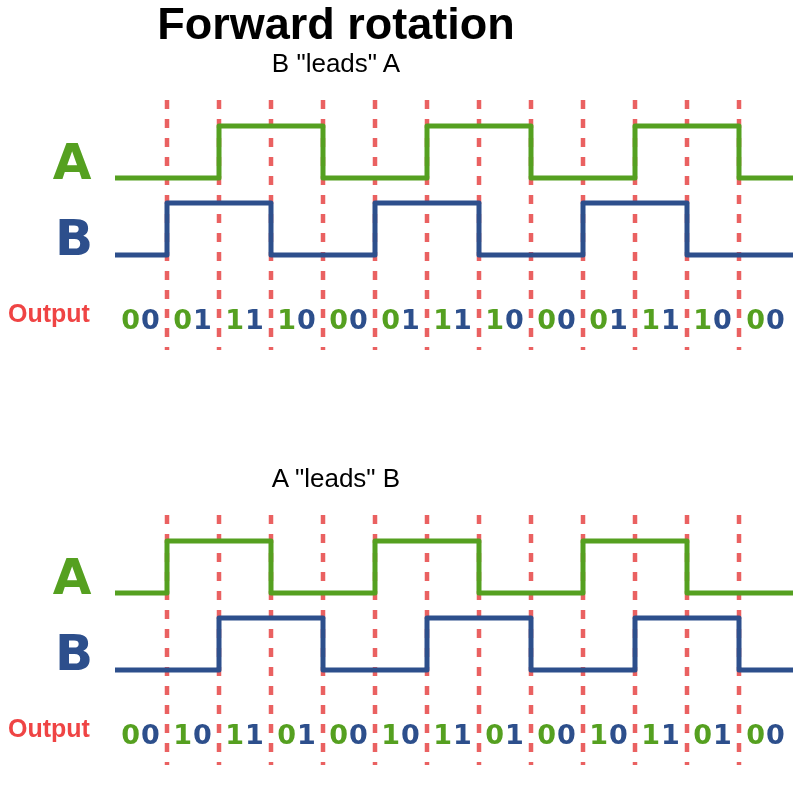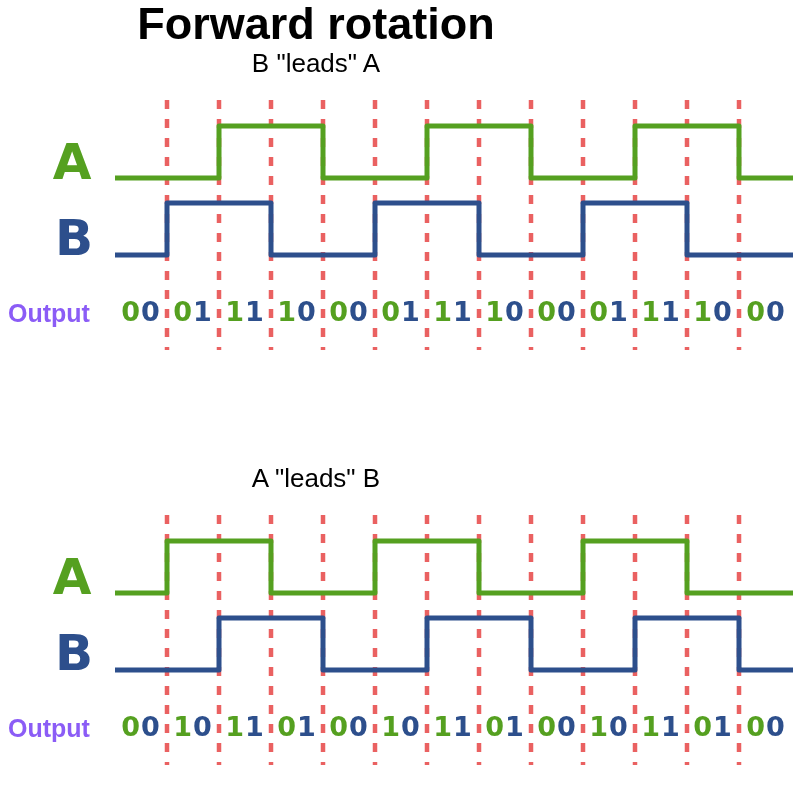--- a/index.html
+++ b/index.html
@@ -18,20 +18,21 @@
   #wave-svg {
     position: absolute;
     left: 0;
     top: 0;
   }
   .panel {
     position: absolute;
     left: 0;
     width: 632px;
     height: 392px;
+    padding-left: 40px;
   }
   .panel-title {
     position: absolute;
     left: 0;
     top: 0;
     width: 100%;
     margin: 0;
     text-align: center;
     font-size: 45px;
     font-weight: bold;
@@ -60,33 +61,33 @@
     line-height: 50px;
   }
   .sig-label.a { left: 42px; top: 137px; color: var(--a-color); }
   .sig-label.b { left: 44px; top: 213px; color: var(--b-color); }
   .out-label {
     position: absolute;
     left: 8px;
     top: 299px;
     font-size: 25px;
     font-weight: bold;
-    color: #8b5cf6;
+    color: #ef4444;
     line-height: 28px;
   }
   .outputs {
     position: absolute;
     left: 0;
     top: 296px;
     width: 800px;
     height: 34px;
   }
   .pair {
     position: absolute;
-    top: 0;
+    top: 8px;
     transform: translateX(-50%);
     font-family: "DejaVu Sans", sans-serif;
     font-size: 27px;
     font-weight: bold;
     letter-spacing: 1px;
     white-space: nowrap;
     line-height: 32px;
   }
   .digit-a { color: var(--a-color); }
   .digit-b { color: var(--b-color); }

